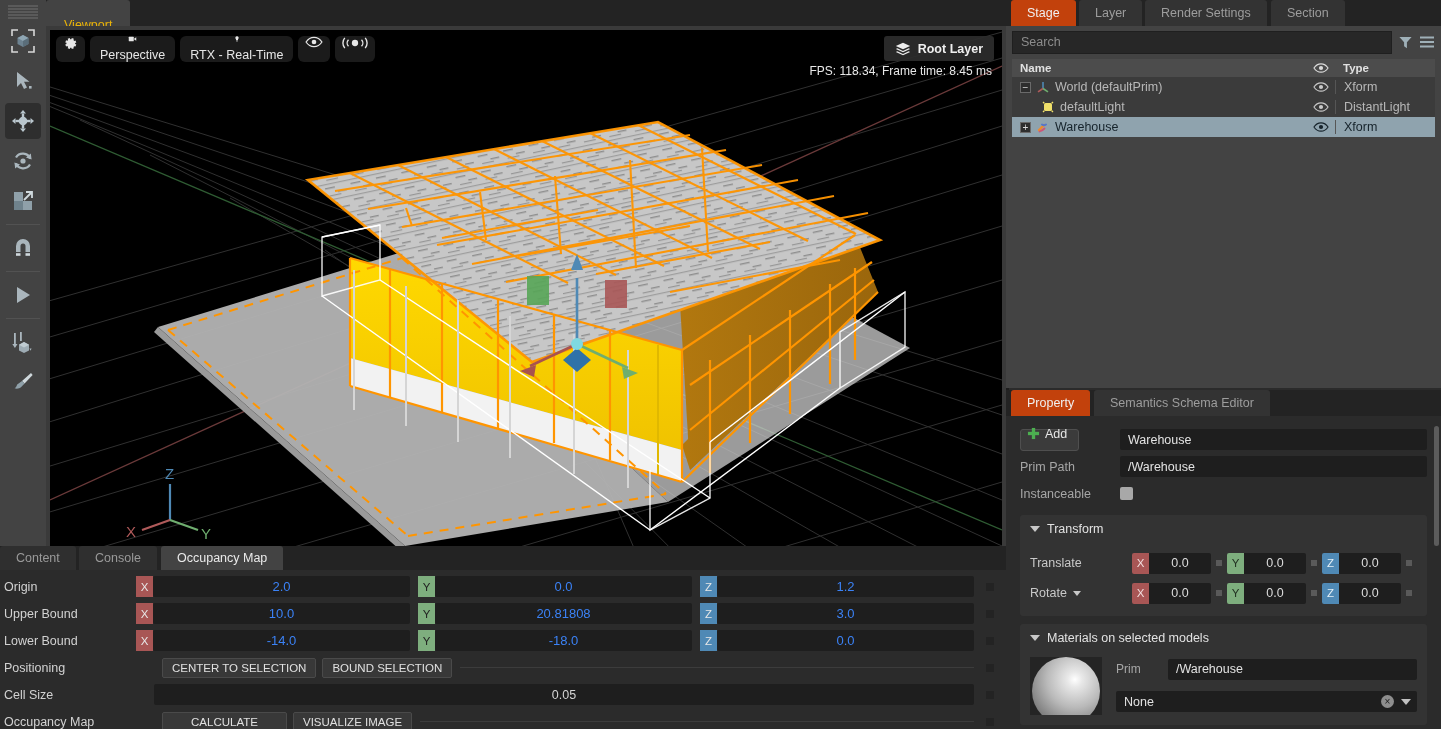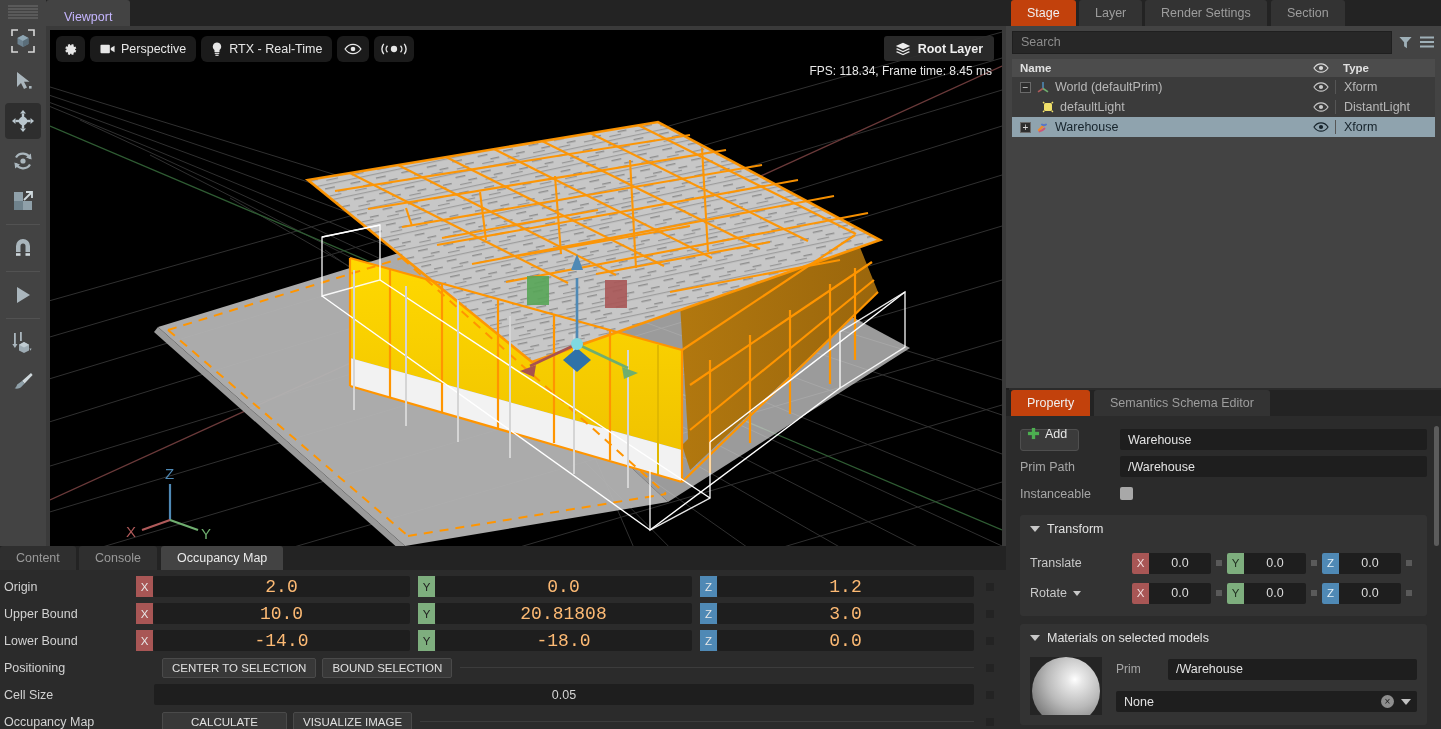--- a/index.html
+++ b/index.html
@@ -30,43 +30,43 @@
   .tb-sep { width: 34px; height: 1px; background: #525252; margin: 5px 0 1px 0; }
   .tb-btn svg { display: block; }
 
   
   #viewport-tabbar {
     position: absolute; left: 46px; top: 0; width: 960px; height: 26px;
     background: #232323;
   }
   .vtab {
     position: absolute; left: 0; top: 0; height: 26px;
-    padding: 4px 18px; line-height: 27px;
-    background: #434343; color: #c4b5fd; font-size: 12.5px;
+    padding: 12px 18px; line-height: 27px;
+    background: #434343; color: #eab308; font-size: 12.5px;
     border-top-left-radius: 3px; border-top-right-radius: 3px;
   }
 
   
   #viewport {
     position: absolute; left: 46px; top: 26px; width: 960px; height: 520px;
     background: #3a3a3a; padding: 4px 4px 0 4px;
   }
   #vp-canvas {
     position: relative; width: 952px; height: 516px;
     background: #000; overflow: hidden;
   }
   #vp-grid { position: absolute; inset: 0; }
   #vp-toolbar {
     position: absolute; left: 6px; top: 6px; height: 26px;
     display: flex; align-items: center; gap: 5px; z-index: 5;
   }
   .vp-chip {
     height: 26px; display: flex; align-items: center; gap: 6px;
     padding: 0 10px; background: rgba(32,32,32,0.86);
-    border-radius: 6px; color: #e6e6e6; font-size: 12.5px; white-space: nowrap;
+    border-radius: 6px; color: #e6e6e6; font-size: 12.5px; white-space: nowrap; flex-direction: column;
   }
   .vp-chip.sq { padding: 0 7px; }
   #root-layer-chip {
     position: absolute; right: 8px; top: 6px; z-index: 5;
     height: 25px; display: flex; align-items: center; gap: 7px;
     padding: 0 11px; background: rgba(45,45,45,0.92);
     border-radius: 3px; font-size: 12.5px; color: #f0f0f0; font-weight: bold;
   }
   #fps-label {
     position: absolute; right: 10px; top: 34px; z-index: 5;
@@ -93,21 +93,21 @@
   .axis-badge {
     width: 17px; height: 21px; display: flex; align-items: center; justify-content: center;
     font-size: 11.5px; color: #e7e7e7; flex: none;
   }
   .axis-badge.x { background: #a85655; }
   .axis-badge.y { background: #7eae7e; color:#1f1f1f; }
   .axis-badge.z { background: #4f89b5; }
   .num-field {
     height: 21px; background: #1e1e1e; display: flex;
     align-items: center; justify-content: center;
-    font-size: 18px; color: #fdba74; border-radius: 2px; font-family: Liberation Mono, monospace;
+    font-size: 13px; color: #3b82f6; border-radius: 2px;
   }
   .num-field.w3 { width: 257px; }
   .gap { width: 8px; flex: none; }
   .occ-btn {
     height: 20px; padding: 0 9px; background: #383838;
     display: flex; align-items: center; justify-content: center;
     font-size: 11.5px; color: #e0e0e0; border: 1px solid #4a4a4a; border-radius: 2px;
   }
   .occ-line { flex: 1; height: 1px; background: #3c3c3c; margin-left: 8px; }
   .row-handle {

